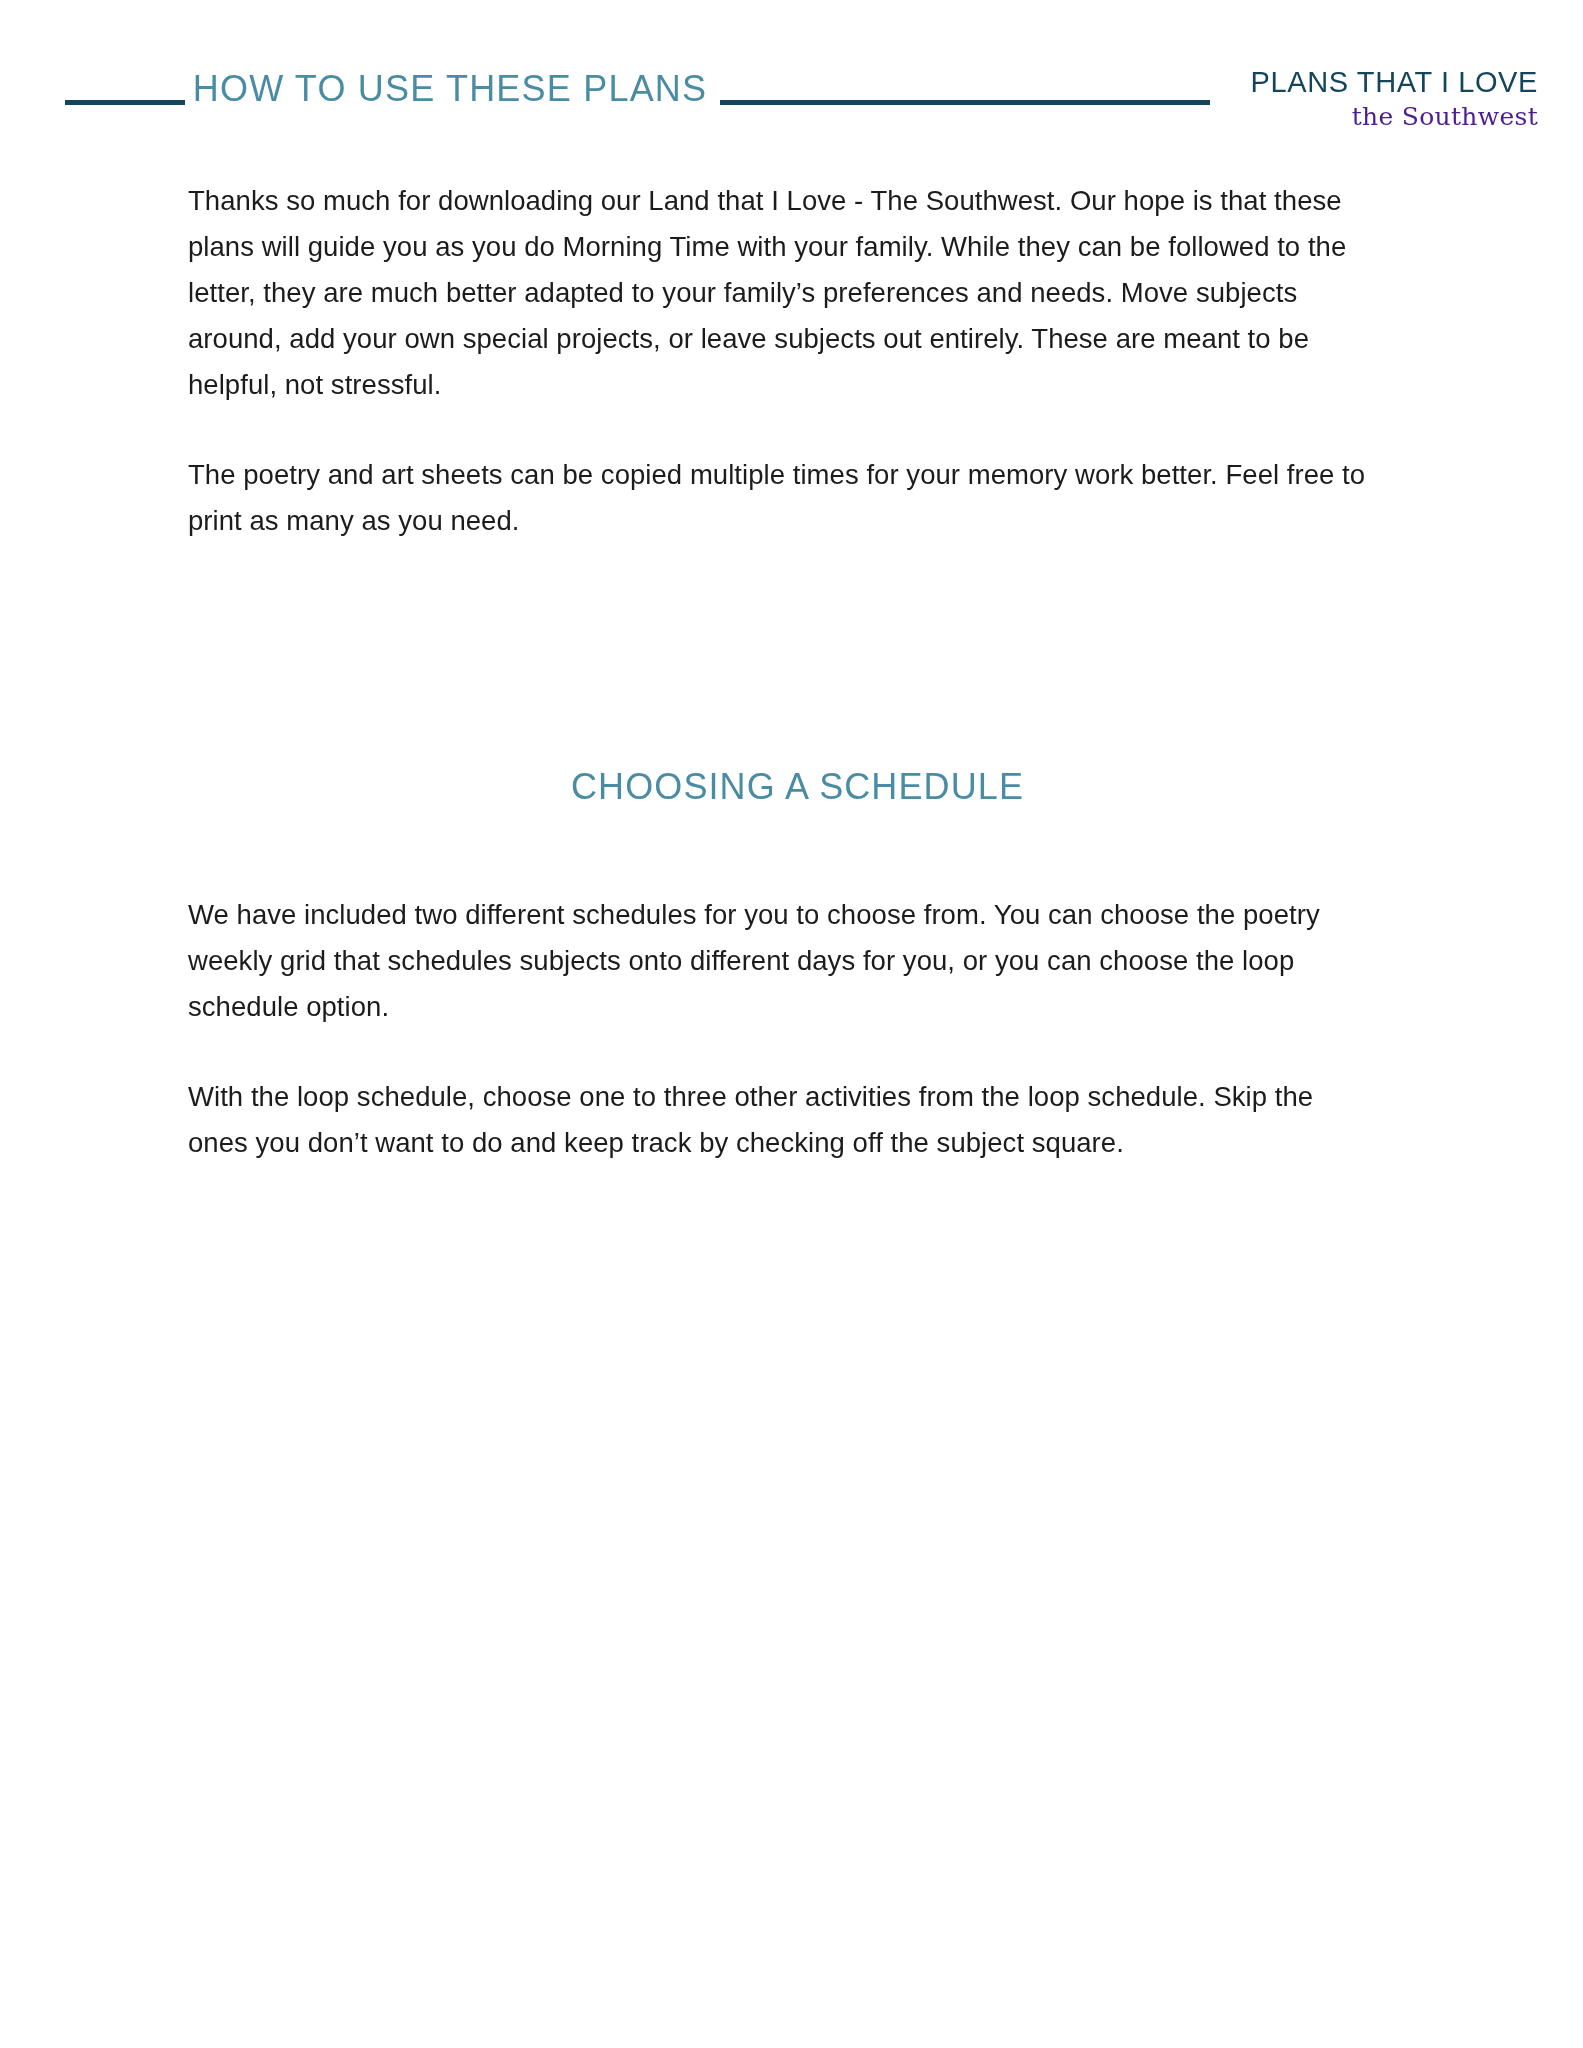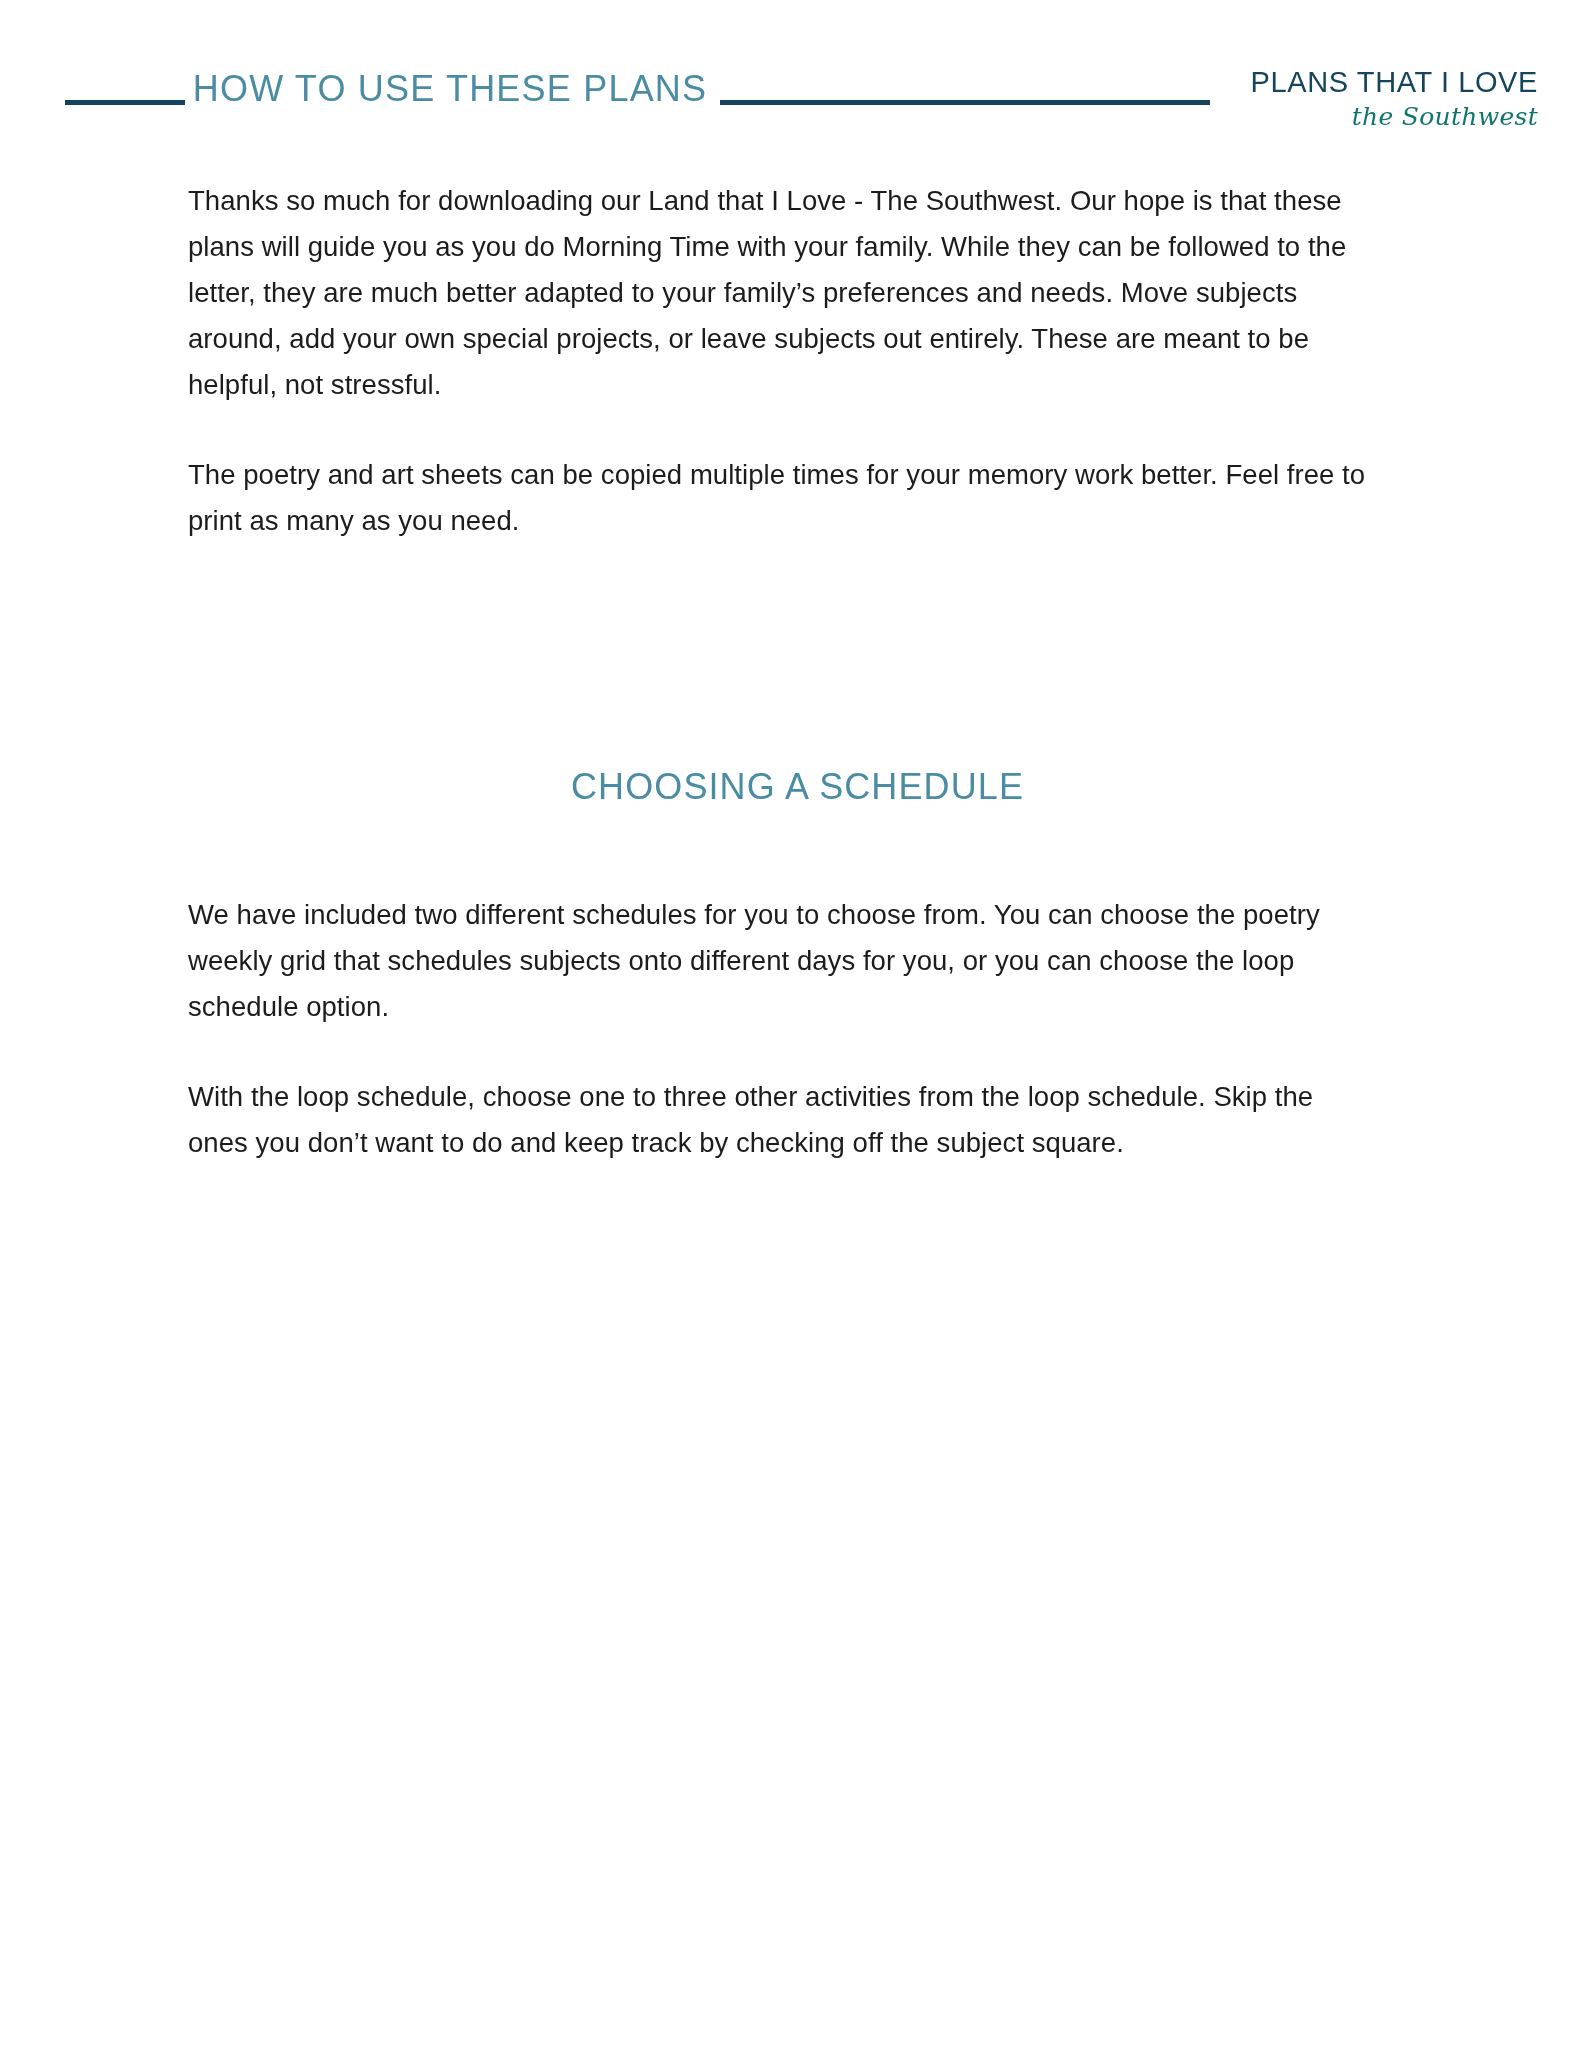--- a/index.html
+++ b/index.html
@@ -59,25 +59,24 @@
     font-family: "Liberation Sans", sans-serif;
     font-size: 29px;
     font-weight: 300;
     letter-spacing: 0.6px;
     color: #14455c;
     white-space: nowrap;
   }
   .brand-sub {
     margin-top: 7px;
     font-family: "DejaVu Serif", serif;
-    font-style: italic;
     font-size: 25px;
     font-weight: 400;
     letter-spacing: 0.3px;
-    color: #0f766e;
+    color: #4c1d95;
     white-space: nowrap;
   }
 
   
   .content {
     position: absolute;
     left: 188px;
     top: 178px;
     width: 1195px;
   }

